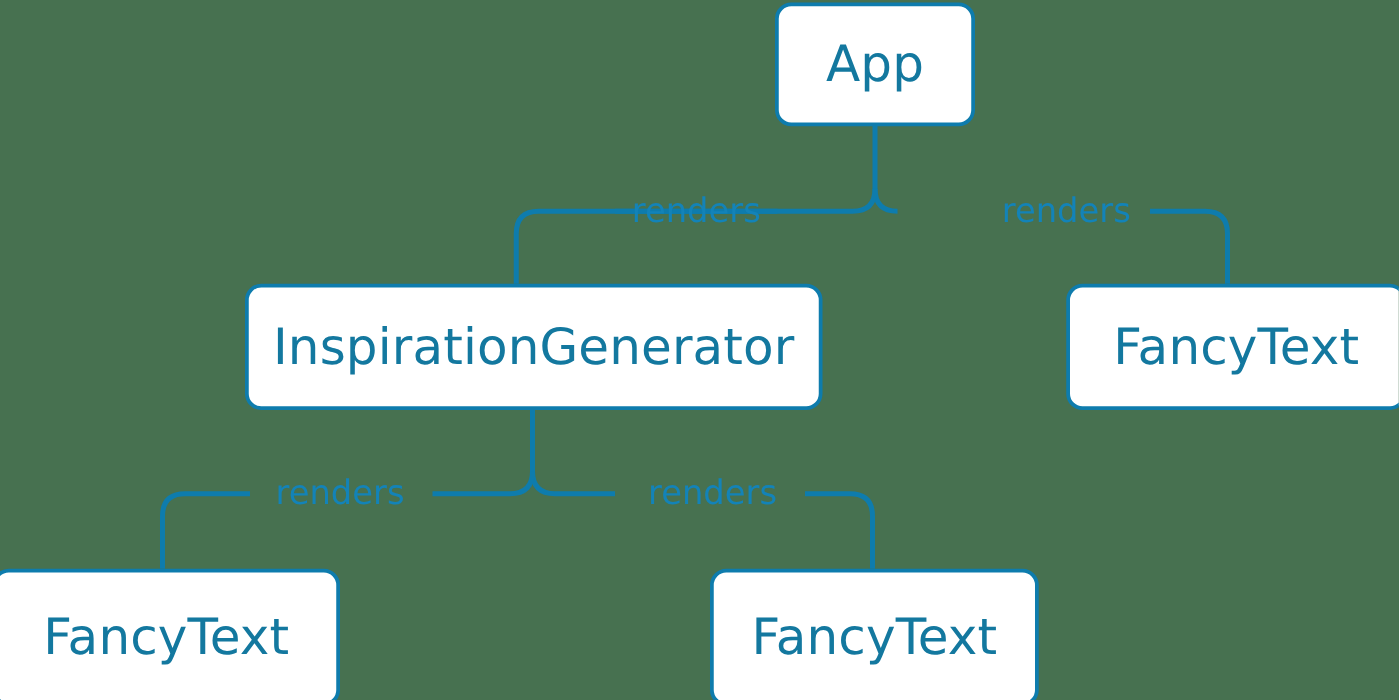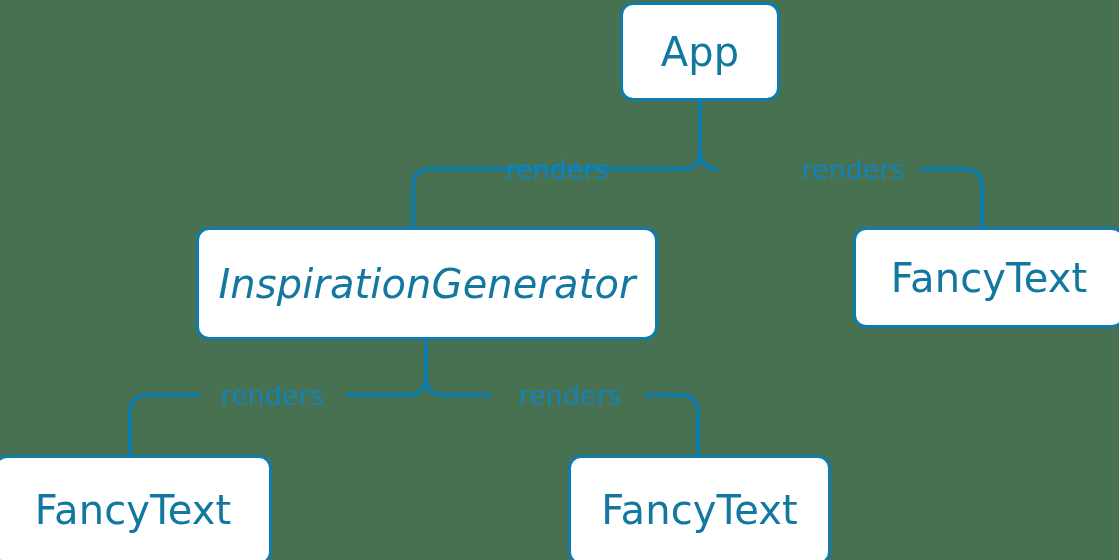--- a/index.html
+++ b/index.html
@@ -81,21 +81,21 @@
       <path d="M 200 395 L 148 395 Q 130 395 130 413 L 130 455"></path>
 
       <path d="M 644 395 L 680 395 Q 698 395 698 413 L 698 455"></path>
     </g>
   </svg>
 
   <div class="node" style="left:620px; top:2px; width:160px; height:99px;">
     <span class="node-label">App</span>
   </div>
 
-  <div class="node" style="left:196px; top:227px; width:462px; height:113px;font-style:italic;">
+  <div class="node" style="left:196px; top:227px; width:462px; height:101px;">
     <span class="node-label">InspirationGenerator</span>
   </div>
 
   <div class="node" style="left:853px; top:227px; width:272px; height:101px;">
     <span class="node-label">FancyText</span>
   </div>
 
   <div class="node" style="left:-6px; top:455px; width:278px; height:110px;">
     <span class="node-label">FancyText</span>
   </div>

